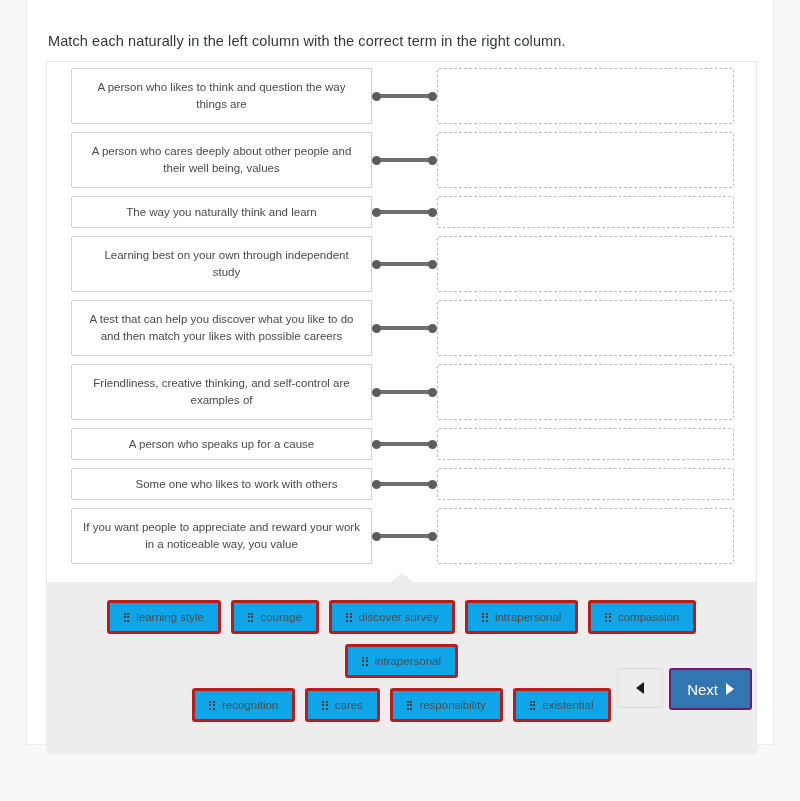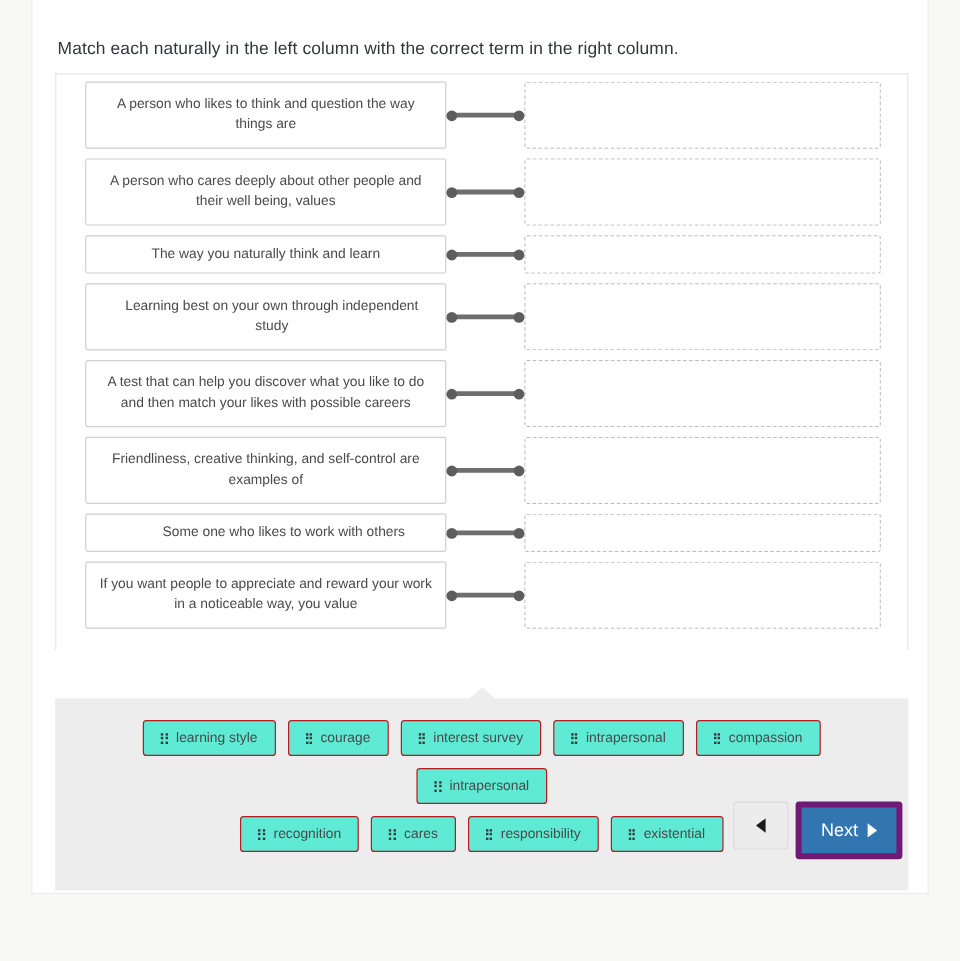--- a/index.html
+++ b/index.html
@@ -137,22 +137,22 @@
   }
   .bank-row {
     display: flex;
     justify-content: center;
     flex-wrap: wrap;
     gap: 10px;
     margin-bottom: 10px;
   }
   .bank-row:last-child { margin-bottom: 12px; }
   .chip {
-    background: #5eead4;
-    border: 1px solid #b91c1c;
+    background: #0ea5e9;
+    border: 3px solid #b91c1c;
     border-radius: 3px;
     padding: 8px 14px;
     font-size: 11.5px;
     color: #4a4a4a;
     display: inline-flex;
     align-items: center;
     gap: 7px;
     cursor: move;
     white-space: nowrap;
   }
@@ -190,21 +190,21 @@
     cursor: pointer;
   }
   .btn-prev .tri-left {
     width: 0; height: 0;
     border-top: 6px solid transparent;
     border-bottom: 6px solid transparent;
     border-right: 8px solid #1a1a1a;
   }
   .btn-next {
     background: #3276b1;
-    border: 5px solid #701a75;
+    border: 2px solid #701a75;
     border-radius: 3px;
     height: 38px;
     padding: 0 16px;
     display: flex;
     align-items: center;
     gap: 8px;
     color: #ffffff;
     font-size: 15px;
     cursor: pointer;
     text-align: center;
@@ -298,20 +298,33 @@
             <span class="line"></span>
             <span class="knob left"></span>
             <span class="knob right"></span>
           </div>
           <div class="drop-cell">
             <div class="drop-zone" style="height: 56px;"></div>
           </div>
         </div>
         <div class="match-row">
           <div class="def-cell">
+            <div class="def-box" style="height: 32px;">A person who speaks up for a cause</div>
+          </div>
+          <div class="connector">
+            <span class="line"></span>
+            <span class="knob left"></span>
+            <span class="knob right"></span>
+          </div>
+          <div class="drop-cell">
+            <div class="drop-zone" style="height: 32px;"></div>
+          </div>
+        </div>
+        <div class="match-row">
+          <div class="def-cell">
             <div class="def-box" style="height: 32px; padding-left: 40px;">Some one who likes to work with others</div>
           </div>
           <div class="connector">
             <span class="line"></span>
             <span class="knob left"></span>
             <span class="knob right"></span>
           </div>
           <div class="drop-cell">
             <div class="drop-zone" style="height: 32px;"></div>
           </div>
@@ -359,21 +372,21 @@
         </div>
         <div class="chip">
           <span class="grip">
             <i></i>
             <i></i>
             <i></i>
             <i></i>
             <i></i>
             <i></i>
           </span>
-          <span>interest survey</span>
+          <span>discover survey</span>
         </div>
         <div class="chip">
           <span class="grip">
             <i></i>
             <i></i>
             <i></i>
             <i></i>
             <i></i>
             <i></i>
           </span>

